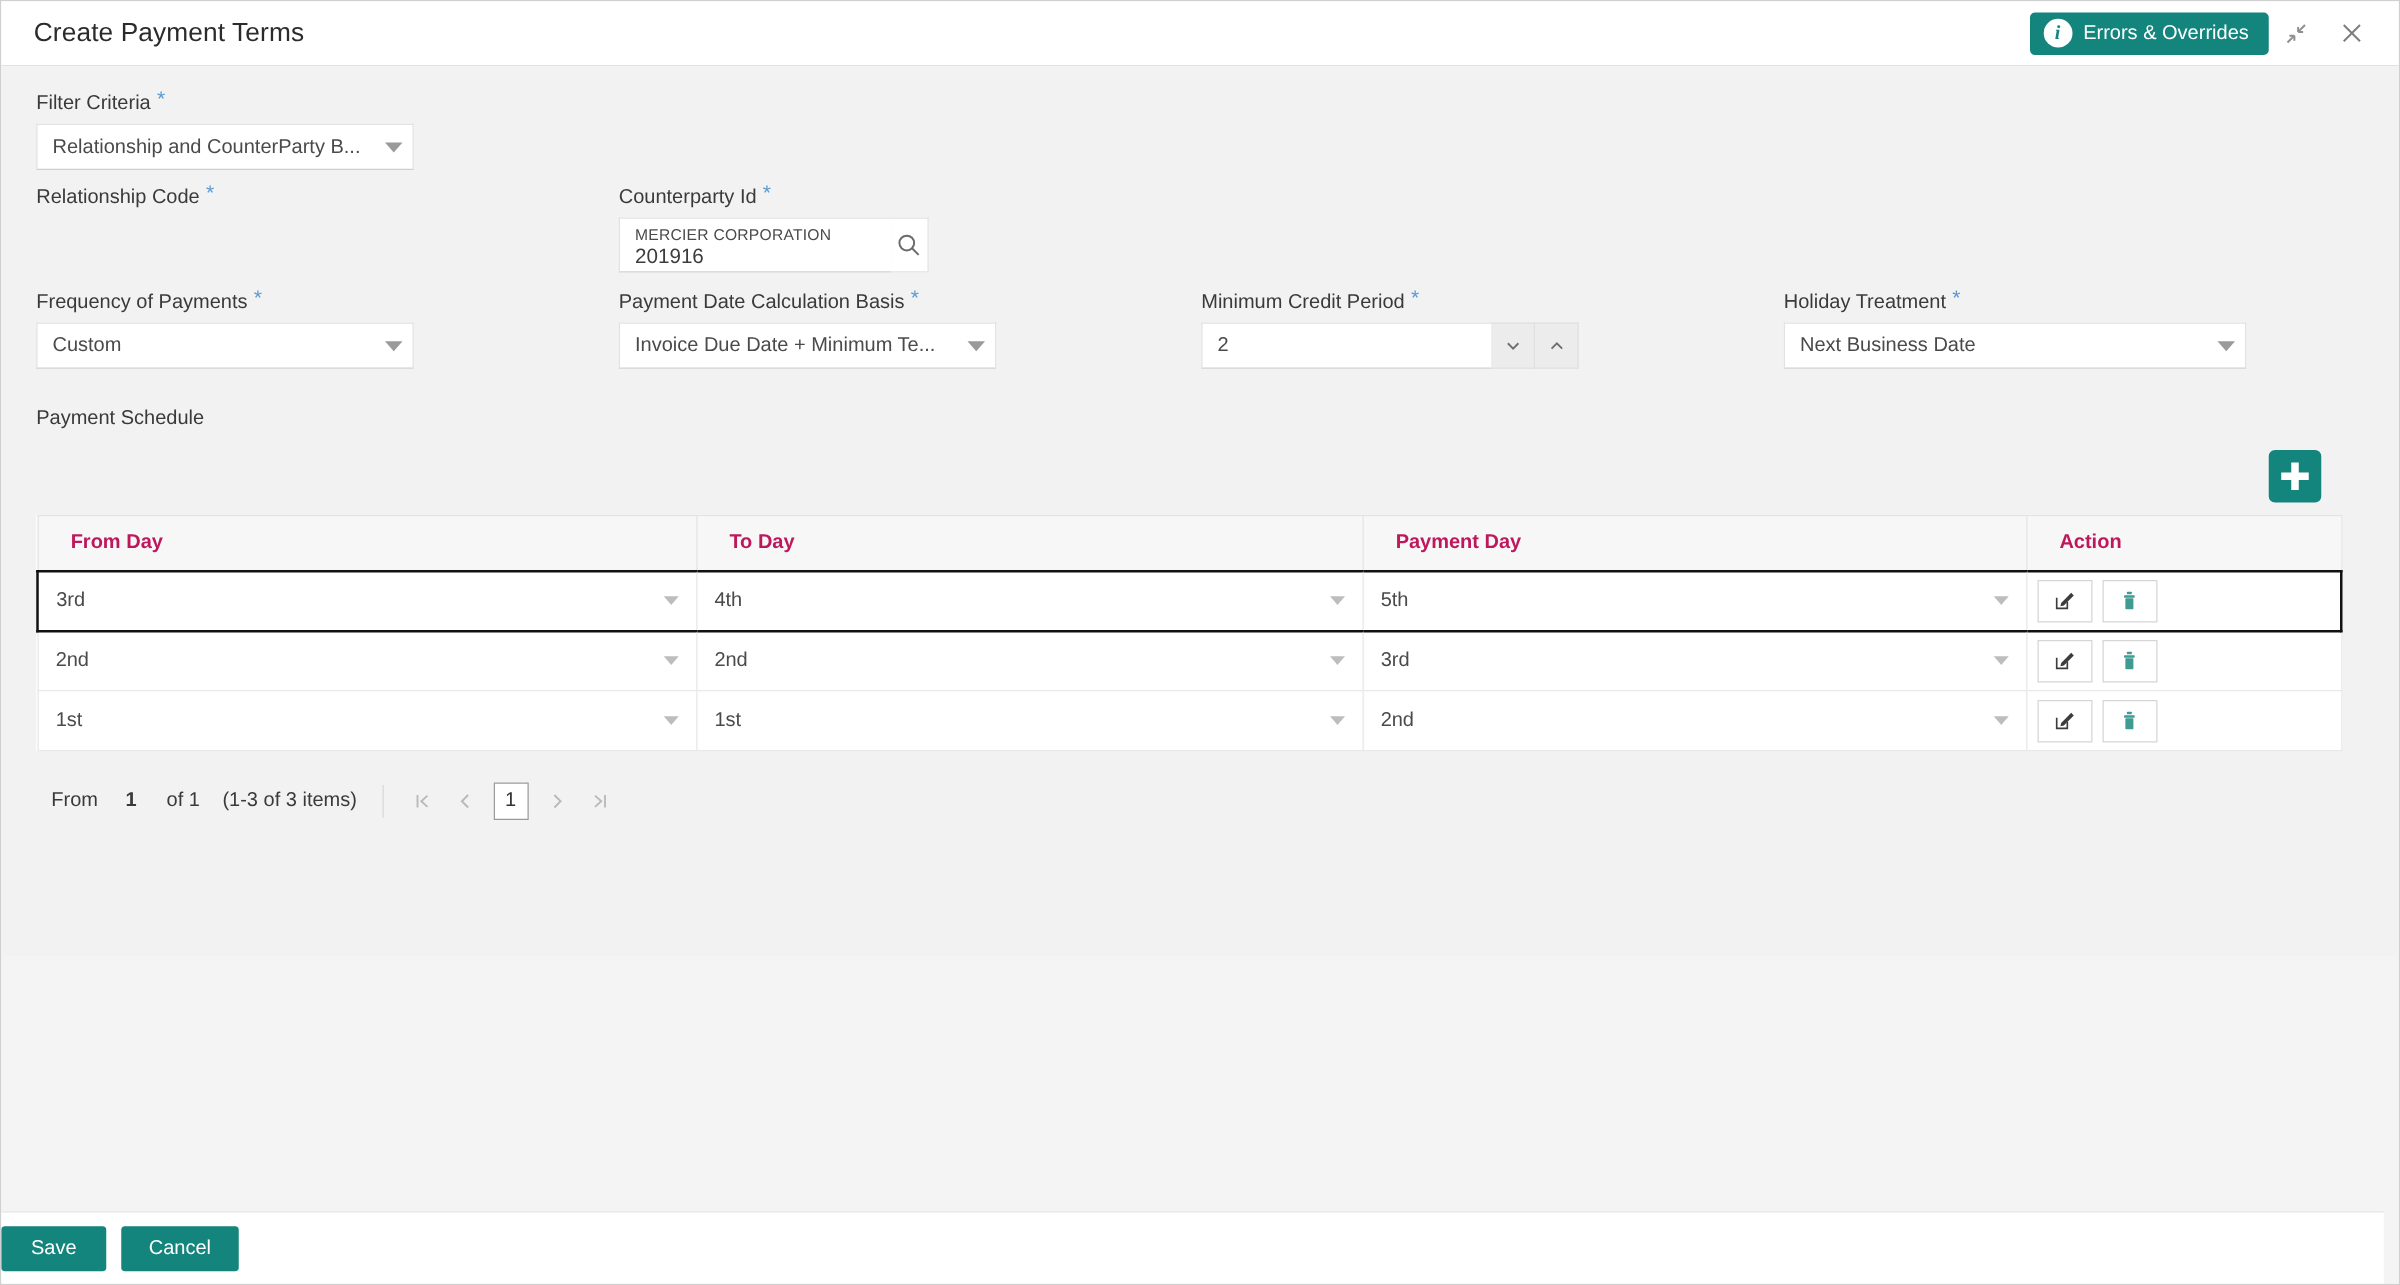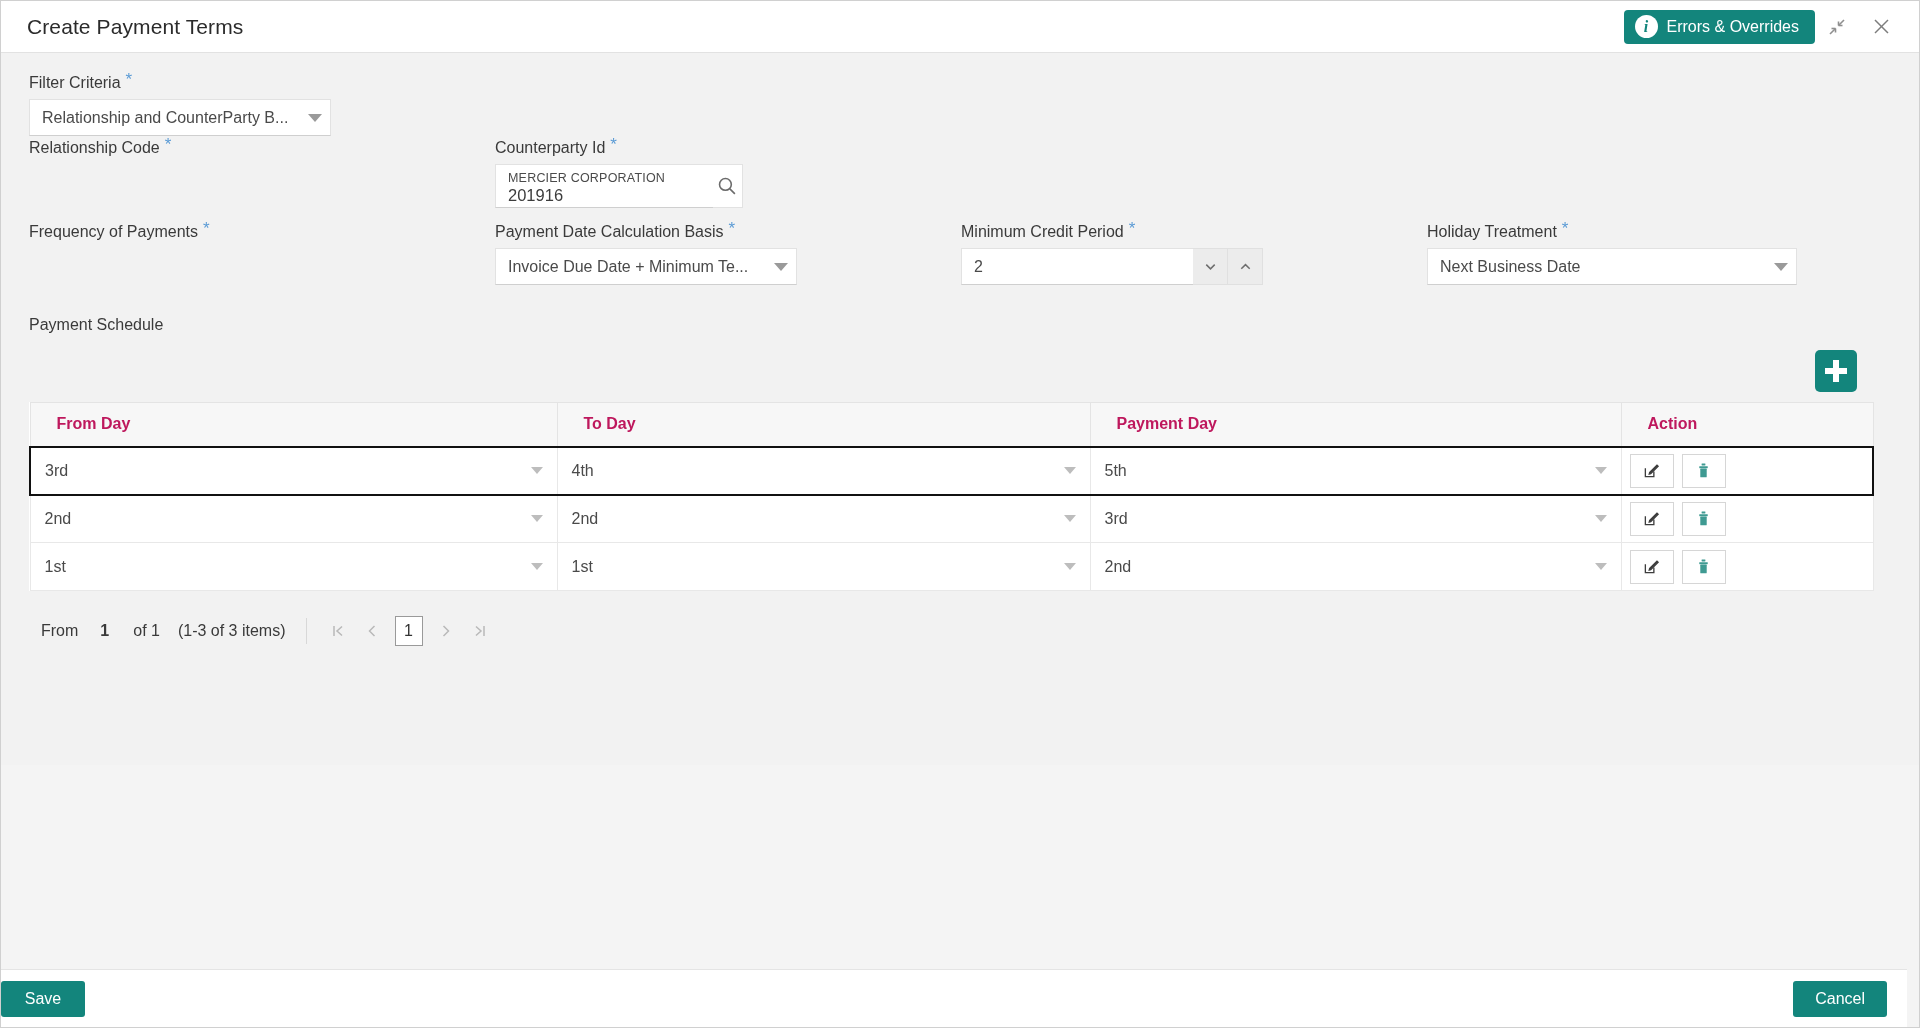--- a/index.html
+++ b/index.html
@@ -208,21 +208,21 @@
     display:flex; align-items:center; justify-content:center;
     font-size: 16px; color: #333; margin: 0 6px; cursor: pointer;
     background:#fff;
   }
   
   .footer {
     position: absolute; left: 0; right: 12px; bottom: 0;
     height: 58px;
     background: #ffffff;
     border-top: 1px solid #e4e4e4;
-    display: flex; align-items: center; justify-content: space-between;
+    display: flex; align-items: center; justify-content: flex-start;
     gap: 12px; padding-right: 20px;
   }
   .btn-primary {
     background: #13857c; color: #fff; border: none;
     height: 36px; min-width: 84px; padding: 0 22px;
     font-size: 16px; border-radius: 3px; cursor: pointer;
     font-family: inherit;
   }
   svg { display:block; }
 </style>
@@ -266,21 +266,21 @@
             <span>Filter Criteria</span>
             <span class="req">*</span>
           </div>
           <div class="input-box">
             <span class="val">Relationship and CounterParty B...</span>
             <span class="caret"></span>
           </div>
         </div>
       </div>
 
-      <div class="row" style="margin-top:2px;">
+      <div class="row" style="margin-top:12px;">
         <div class="col">
           <div class="field-label">
             <span>Relationship Code</span>
             <span class="req">*</span>
           </div>
         </div>
         <div class="col">
           <div class="field-label">
             <span>Counterparty Id</span>
             <span class="req">*</span>
@@ -298,20 +298,24 @@
             </div>
           </div>
         </div>
       </div>
 
       <div class="row" style="margin-top:14px;">
         <div class="col">
           <div class="field-label">
             <span>Frequency of Payments</span>
             <span class="req">*</span>
+          </div>
+          <div class="input-box">
+            <span class="val">Custom</span>
+            <span class="caret"></span>
           </div>
         </div>
         <div class="col">
           <div class="field-label">
             <span>Payment Date Calculation Basis</span>
             <span class="req">*</span>
           </div>
           <div class="input-box">
             <span class="val">Invoice Due Date + Minimum Te...</span>
             <span class="caret"></span>

